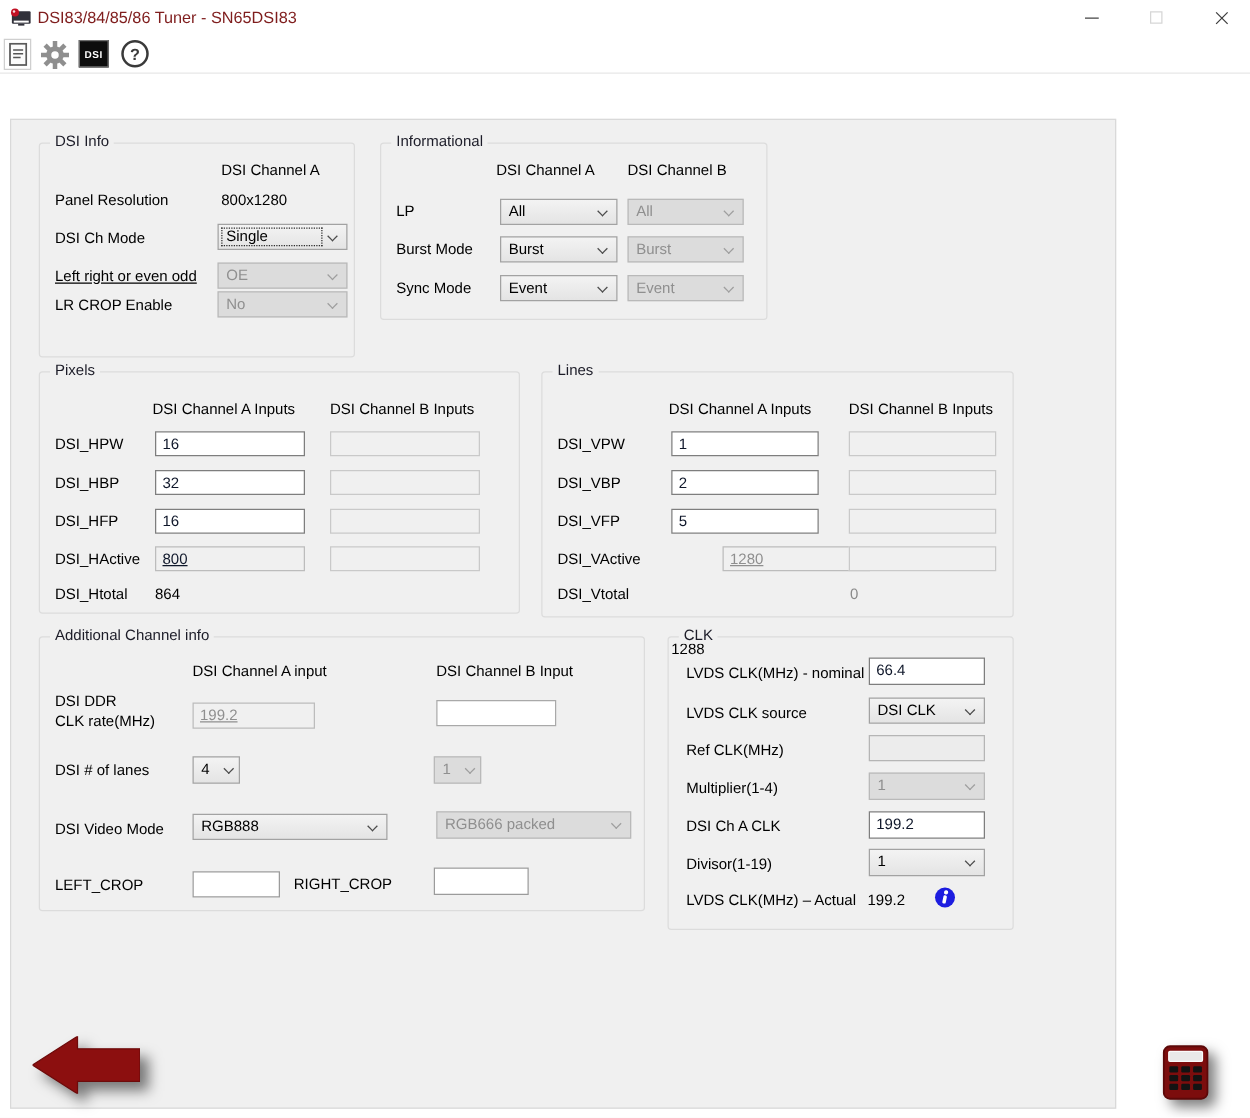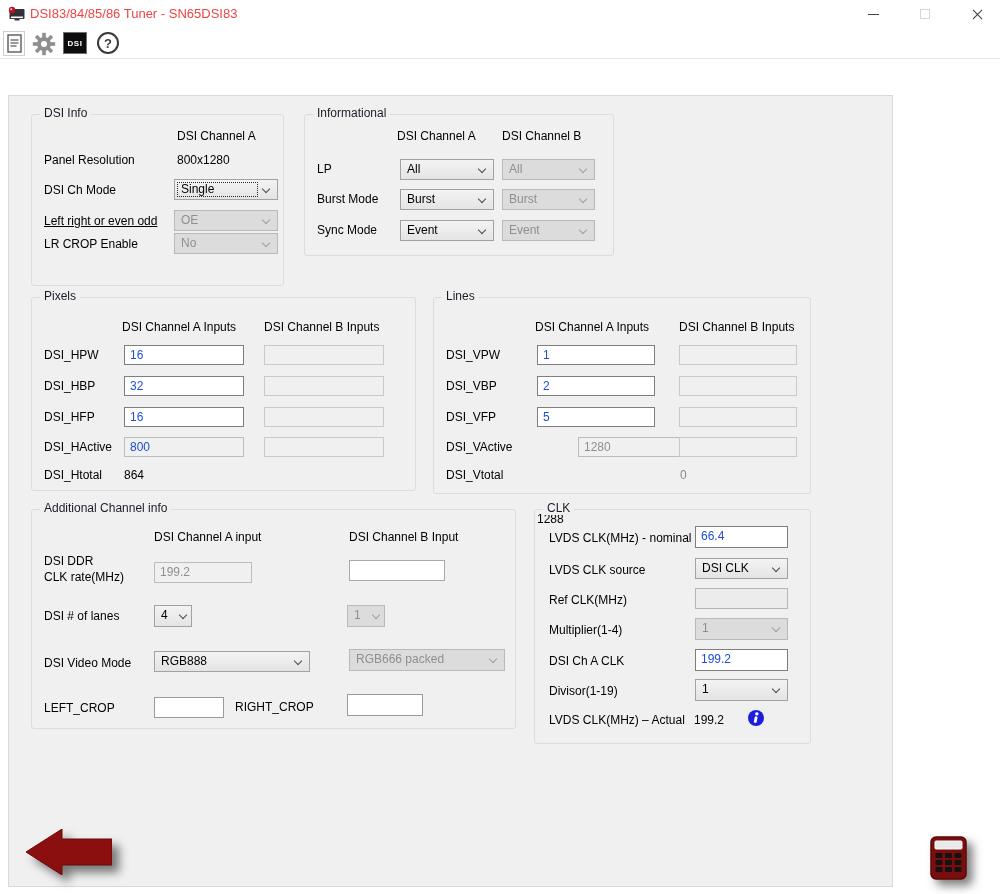--- a/index.html
+++ b/index.html
@@ -2,21 +2,21 @@
 <html><head>
 <meta charset="utf-8">
 <style>
   * { box-sizing: border-box; margin:0; padding:0; }
   html,body { width:1000px; height:894px; background:#ffffff; font-family:"Liberation Sans", sans-serif; }
   .window { position:relative; width:1000px; height:894px; background:#fff; overflow:hidden; }
 
   
   .titlebar { position:absolute; left:0; top:0; width:1000px; height:28px; background:#fff; }
   .app-icon { position:absolute; left:8px; top:6px; }
-  .title-text { position:absolute; left:30px; top:6px; font-size:13px; color:#ef4444; }
+  .title-text { position:absolute; left:30px; top:6px; font-size:13px; color:#7f1d1d; }
   .winbtn { position:absolute; top:0; width:46px; height:28px; display:flex; align-items:center; justify-content:center; }
   .btn-min  { right:104px; } .btn-max { right:52px; } .btn-close { right:0; }
   .glyph-min { width:11px; height:0; border-top:1px solid #444; }
   .glyph-max { width:10px; height:10px; border:1px solid #d6d6d6; }
   .glyph-close { position:relative; width:13px; height:13px; }
   .glyph-close::before, .glyph-close::after { content:""; position:absolute; left:6px; top:0; width:1px; height:13px; background:#3c3c3c; }
   .glyph-close::before { transform:rotate(45deg); } .glyph-close::after { transform:rotate(-45deg); }
 
   
   .toolbar { position:absolute; left:0; top:28px; width:1000px; height:31px; background:#fff; border-bottom:1px solid #e7e7e7; }
@@ -36,22 +36,22 @@
 
   
   .groupbox { position:absolute; border:1px solid #dcdcdc; border-radius:3px; }
   .gb-title { position:absolute; top:-9px; left:8px; background:#f0f0f0; padding:0 4px; font-size:12px; color:#1c1c28; }
   .lbl { position:absolute; font-size:12px; color:#000; white-space:nowrap; }
   .val { position:absolute; font-size:12px; color:#000; white-space:nowrap; }
   .val.gray { color:#8a8a8a; }
   .colhdr { position:absolute; font-size:12px; color:#000; white-space:nowrap; }
 
   
-  .tbox { position:absolute; height:20px; background:#fff; border:1px solid #7e7e7e; font-size:12px; color:#1d4ed8; line-height:18px; padding-left:5px; }
-  .tbox.readonly { background:#f0f0f0; border:1px solid #bcbcbc; }
+  .tbox { position:absolute; height:20px; background:#fff; border:1px solid #7e7e7e; font-size:12px; color:#0f172a; line-height:18px; padding-left:5px; }
+  .tbox.readonly { background:#f0f0f0; border:1px solid #bcbcbc;text-decoration:underline; }
   .tbox.readonly.graytext { color:#8f8f8f; }
   .tbox.disabled { background:#f0f0f0; border:1px solid #c9c9c9; }
   .combo { position:absolute; height:21px; background:linear-gradient(#f3f3f3,#e4e4e4); border:1px solid #a2a2a2; font-size:12px; color:#000; line-height:19px; padding-left:6px; }
   .combo .chev { position:absolute; right:8px; top:6px; width:6px; height:6px; border-right:1.5px solid #4b4b4b; border-bottom:1.5px solid #4b4b4b; transform:rotate(45deg); }
   .combo.small .chev { right:5px; }
   .combo.disabled { background:#dcdcdc; border:1px solid #b9b9b9; color:#8f8f8f; }
   .combo.disabled .chev { border-color:#9e9e9e; }
   .combo.focused::after { content:""; position:absolute; left:2px; top:2px; right:19px; bottom:2px; border:1px dotted #2b2b2b; }
 
   .info-icon { position:absolute; cursor:pointer; }

